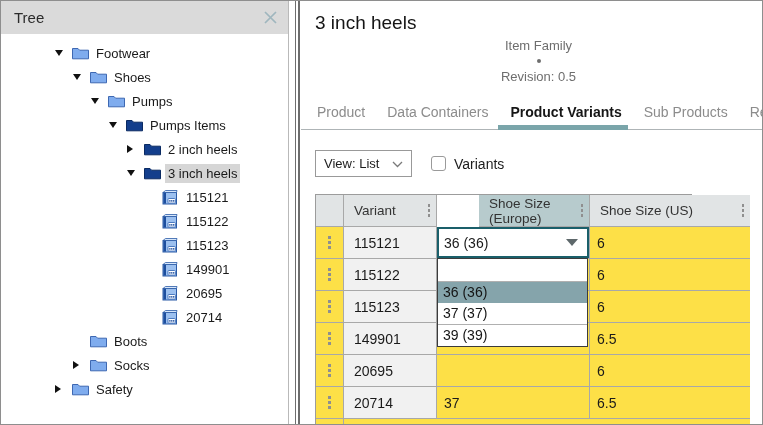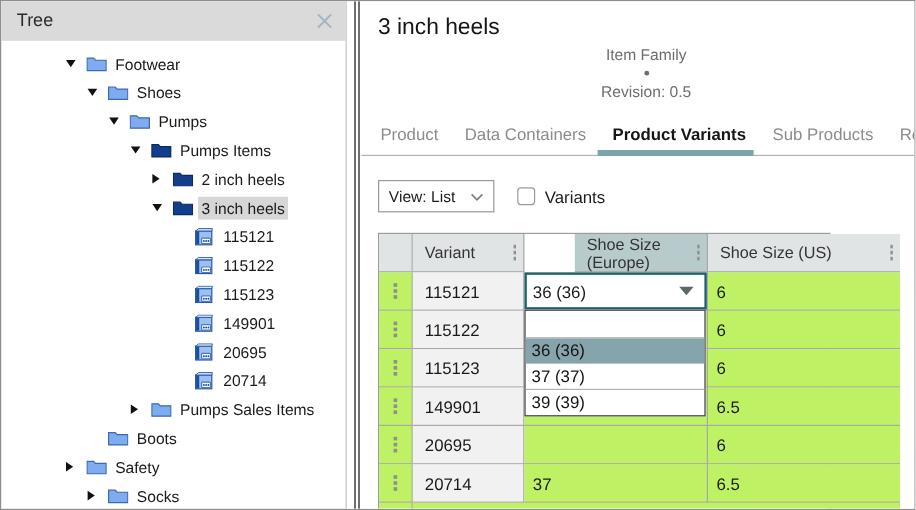--- a/index.html
+++ b/index.html
@@ -34,21 +34,21 @@
   .tab.active{color:#161616;font-weight:700;}
   .tab.active::after{content:"";position:absolute;left:-10px;right:-4px;bottom:-1px;height:5px;background:var(--accent,#7AA5AA);}
 
   .toolbar{margin-top:20px;display:flex;align-items:center;}
   .select{width:97px;height:27px;border:1px solid #999;background:#fff;display:flex;align-items:center;justify-content:space-between;padding:0 8px;font-size:13px;color:#1c1c1c;box-sizing:border-box;cursor:pointer;}
   .cb-wrap{margin-left:19px;display:flex;align-items:center;gap:8px;font-size:14px;color:#1c1c1c;}
   .checkbox{width:15px;height:15px;box-sizing:border-box;border:1px solid #9a9a9a;border-radius:3px;background:#fff;cursor:pointer;}
 
   
   .grid{margin-top:17px;width:377px;box-sizing:border-box;border:1px solid #9c9c9c;display:grid;grid-template-columns:28px 93px 153px 160px;position:relative;font-size:14px;background:#fff;}
-  .cell{height:32px;box-sizing:border-box;border-right:1px solid #a8a8a8;border-bottom:1px solid #a8a8a8;display:flex;align-items:center;background:#bef264;}
+  .cell{height:32px;box-sizing:border-box;border-right:1px solid #a8a8a8;border-bottom:1px solid #a8a8a8;display:flex;align-items:center;background:#fde047;}
   .cell.lastcol{border-right:none;}
   .cell.lastrow{border-bottom:none;}
   .hc{background:#e1e4e5;color:#333;font-size:13.5px;justify-content:space-between;padding:0 6px 0 10px;}
   .hc.khd{padding:0;justify-content:center;}
   .hc.selcol{background:var(--selhdr,#B7CBCD);margin-left:42px;}
   .vcell{background:#f1f1f1;padding-left:10px;color:#1a1a1a;}
   .dcell{padding-left:7px;color:#1a1a1a;}
   .kcell{justify-content:center;}
   .kebab{display:flex;flex-direction:column;gap:2.5px;}
   .kebab i{width:2.5px;height:2.5px;background:#8f8f8f;display:block;}
@@ -227,61 +227,50 @@
   <polygon points="1,2.5 3.5,0.5 15,0.5 14.5,2.5" fill="#D7E7FB" stroke="#2B5AA6" stroke-width="0.8"></polygon>
   <rect x="1.4" y="2.9" width="2.6" height="10.7" fill="#1D4E9E"></rect>
   <rect x="6" y="8.5" width="7.4" height="4.6" rx="0.8" fill="#fff" stroke="#4A79C0"></rect>
   <circle cx="7.9" cy="10.9" r="0.8" fill="#1D4E9E"></circle>
               <circle cx="9.8" cy="10.9" r="0.8" fill="#1D4E9E"></circle>
               <circle cx="11.7" cy="10.9" r="0.8" fill="#1D4E9E"></circle>
             </svg>
           </div>
           <div class="tlabel">20714</div>
         </div>
-        <div class="tree-row" style="padding-left: 108px;">
+        <div class="tree-row" style="padding-left: 72px;">
+          <div class="tw"></div>
+          <div class="ticon">
+            <svg width="17" height="14" viewBox="0 0 17 14">
+  <path d="M0.5,12.8 L0.5,2.5 L6,2.5 L7.6,4.2 L16.5,4.2 L16.5,12.8 Z" fill="#7FACEE" stroke="#3E68B2" stroke-width="1"></path>
+            </svg>
+          </div>
+          <div class="tlabel">Boots</div>
+        </div>
+        <div class="tree-row" style="padding-left: 72px;">
           <div class="tw">
             <div class="tri-right"></div>
           </div>
           <div class="ticon">
             <svg width="17" height="14" viewBox="0 0 17 14">
   <path d="M0.5,12.8 L0.5,2.5 L6,2.5 L7.6,4.2 L16.5,4.2 L16.5,12.8 Z" fill="#7FACEE" stroke="#3E68B2" stroke-width="1"></path>
             </svg>
           </div>
-          <div class="tlabel">Pumps Sales Items</div>
-        </div>
-        <div class="tree-row" style="padding-left: 72px;">
-          <div class="tw"></div>
-          <div class="ticon">
-            <svg width="17" height="14" viewBox="0 0 17 14">
-  <path d="M0.5,12.8 L0.5,2.5 L6,2.5 L7.6,4.2 L16.5,4.2 L16.5,12.8 Z" fill="#7FACEE" stroke="#3E68B2" stroke-width="1"></path>
-            </svg>
-          </div>
-          <div class="tlabel">Boots</div>
+          <div class="tlabel">Socks</div>
         </div>
         <div class="tree-row" style="padding-left: 54px;">
           <div class="tw">
             <div class="tri-right"></div>
           </div>
           <div class="ticon">
             <svg width="17" height="14" viewBox="0 0 17 14">
   <path d="M0.5,12.8 L0.5,2.5 L6,2.5 L7.6,4.2 L16.5,4.2 L16.5,12.8 Z" fill="#7FACEE" stroke="#3E68B2" stroke-width="1"></path>
             </svg>
           </div>
           <div class="tlabel">Safety</div>
-        </div>
-        <div class="tree-row" style="padding-left: 72px;">
-          <div class="tw">
-            <div class="tri-right"></div>
-          </div>
-          <div class="ticon">
-            <svg width="17" height="14" viewBox="0 0 17 14">
-  <path d="M0.5,12.8 L0.5,2.5 L6,2.5 L7.6,4.2 L16.5,4.2 L16.5,12.8 Z" fill="#7FACEE" stroke="#3E68B2" stroke-width="1"></path>
-            </svg>
-          </div>
-          <div class="tlabel">Socks</div>
         </div>
       </div>
   </aside>
 
   <div class="divider"></div>
 
   <main class="right-panel">
     <h1 class="page-title">3 inch heels</h1>
     <div class="subtitle">
       <span>Item Family</span>

